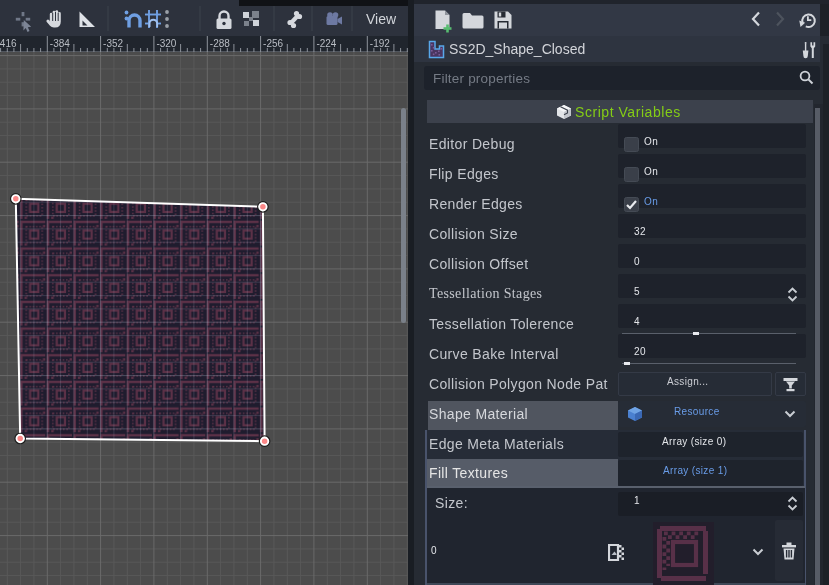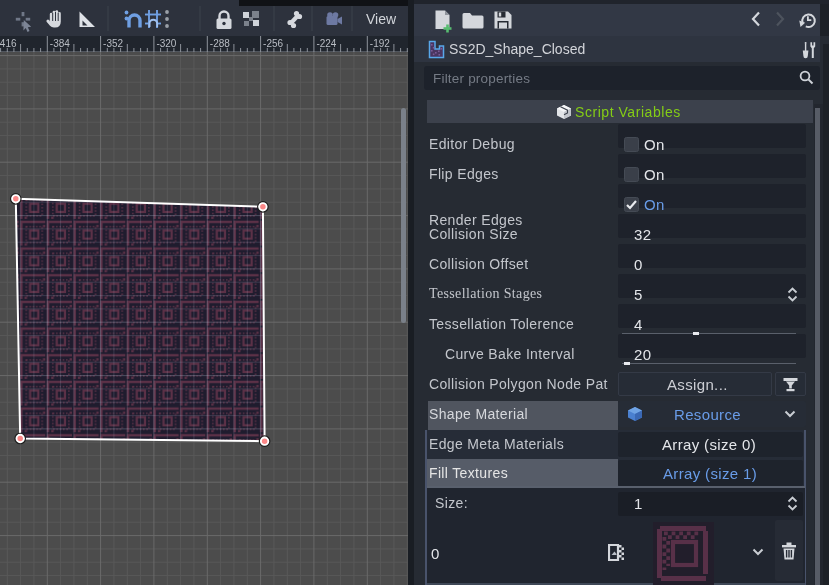--- a/index.html
+++ b/index.html
@@ -1,18 +1,18 @@
 <!DOCTYPE html>
 <html><head><meta charset="utf-8"><style>
   html,body{margin:0;padding:0;width:829px;height:585px;overflow:hidden;background:#262b33;
     font-family:"Liberation Sans",sans-serif;}
   .abs{position:absolute;}
   .lbl{position:absolute;font-size:14px;letter-spacing:0.35px;color:#c3c6cc;white-space:nowrap;}
   .box{position:absolute;background:#1e222b;border-radius:2px;}
-  .val{position:absolute;font-size:15px;letter-spacing:0.35px;color:#e4e6ea;white-space:nowrap;}
+  .val{position:absolute;font-size:10px;letter-spacing:0.35px;color:#e4e6ea;white-space:nowrap;}
 </style></head>
 <body>
 
 <div class="abs" style="left:0;top:0;width:408px;height:585px;background:#2d323d;">
 
   <div class="abs" style="left:239px;top:0;width:169px;height:6px;background:#101216;"></div>
 
   <svg class="abs" style="left:0;top:0;" width="408" height="36" viewBox="0 0 408 36">
 
     <g stroke="#3c424c" stroke-width="1">
@@ -444,26 +444,26 @@
       <div class="box" style="left:204px;top:244px;width:188px;height:24px;"></div>
       <div class="box" style="left:204px;top:274px;width:188px;height:24px;"></div>
       <div class="box" style="left:204px;top:304px;width:188px;height:24px;"></div>
       <div class="box" style="left:204px;top:334px;width:188px;height:24px;"></div>
     </div>
 </div>
 <div id="rows2" class="abs" style="left:414px;top:8px;width:415px;height:585px;pointer-events:none;">
 
   <div class="lbl" style="left:15px;top:128px;">Editor Debug</div>
   <div class="lbl" style="left:15px;top:158px;">Flip Edges</div>
-  <div class="lbl" style="left:15px;top:188px;margin-top:16px;">Render Edges</div>
+  <div class="lbl" style="left:15px;top:188px;">Render Edges</div>
   <div class="lbl" style="left:15px;top:218px;">Collision Size</div>
   <div class="lbl" style="left:15px;top:248px;">Collision Offset</div>
   <div class="lbl" style="left:15px;top:278px;font-family:Liberation Serif, serif;">Tessellation Stages</div>
   <div class="lbl" style="left:15px;top:308px;">Tessellation Tolerence</div>
-  <div class="lbl" style="left:15px;top:338px;margin-left:16px;">Curve Bake Interval</div>
+  <div class="lbl" style="left:15px;top:338px;">Curve Bake Interval</div>
   <div class="lbl" style="left:15px;top:368px;width:190px;overflow:hidden;">Collision Polygon Node Pat</div>
 
   <div class="abs" style="left:210px;top:129px;width:15px;height:15px;background:#3a3f49;border:1px solid #454b55;border-radius:2.5px;box-sizing:border-box;"></div>
   <div class="val" style="left:230px;top:128px;">On</div>
   <div class="abs" style="left:210px;top:159px;width:15px;height:15px;background:#3a3f49;border:1px solid #454b55;border-radius:2.5px;box-sizing:border-box;"></div>
   <div class="val" style="left:230px;top:158px;">On</div>
   <div class="abs" style="left:210px;top:189px;width:15px;height:15px;background:#3a3f49;border:1px solid #454b55;border-radius:2.5px;box-sizing:border-box;"></div>
   <svg class="abs" style="left:210px;top:189px;" width="15" height="15" viewBox="0 0 15 15">
       <path d="M3 8 l3 3 6 -7" fill="none" stroke="#e8eaee" stroke-width="2.2"></path>
     </svg>

